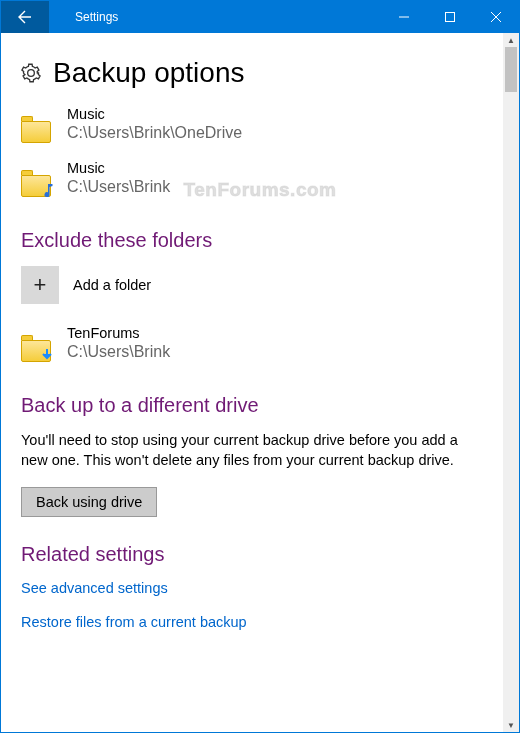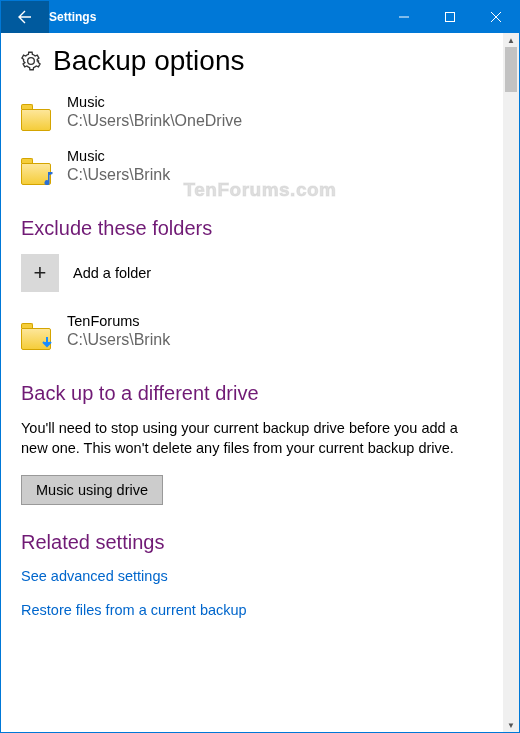--- a/index.html
+++ b/index.html
@@ -30,36 +30,36 @@
     .back-btn {
       width: 48px;
       height: 32px;
       background: #005a9e;
       display: flex;
       align-items: center;
       justify-content: center;
       color: #fff;
     }
     .back-btn svg { width: 16px; height: 16px; }
-    .title-text { padding-left: 0; flex: 1; font-weight: bold; }
+    .title-text { padding-left: 26px; flex: 1; }
     .win-controls { display: flex; }
     .win-btn {
       width: 46px; height: 32px;
       display: flex; align-items: center; justify-content: center;
       color: #fff;
     }
     .win-btn svg { width: 10px; height: 10px; }
     .content-wrap {
       flex: 1;
       display: flex;
       overflow: hidden;
     }
     .content {
       flex: 1;
-      padding: 12px 20px 20px 20px;
+      padding: 24px 20px 20px 20px;
       overflow-y: auto;
     }
     .scrollbar {
       width: 16px;
       background: #f0f0f0;
       position: relative;
     }
     .scroll-thumb {
       position: absolute;
       top: 14px;
@@ -254,21 +254,21 @@
           </svg>
         </div>
         <div class="folder-text">
           <div class="folder-name">TenForums</div>
           <div class="folder-path">C:\Users\Brink</div>
         </div>
       </div>
 
       <div class="section-title">Back up to a different drive</div>
       <div class="paragraph">You'll need to stop using your current backup drive before you add a new one. This won't delete any files from your current backup drive.</div>
-      <button class="btn">Music using drive</button>
+      <button class="btn">Back using drive</button>
 
       <div class="section-title">Related settings</div>
       <a class="link">See advanced settings</a>
       <a class="link">Restore files from a current backup</a>
     </div>
 
     <div class="scrollbar">
       <div class="scroll-arrow up">▲</div>
       <div class="scroll-thumb"></div>
       <div class="scroll-arrow down">▼</div>

